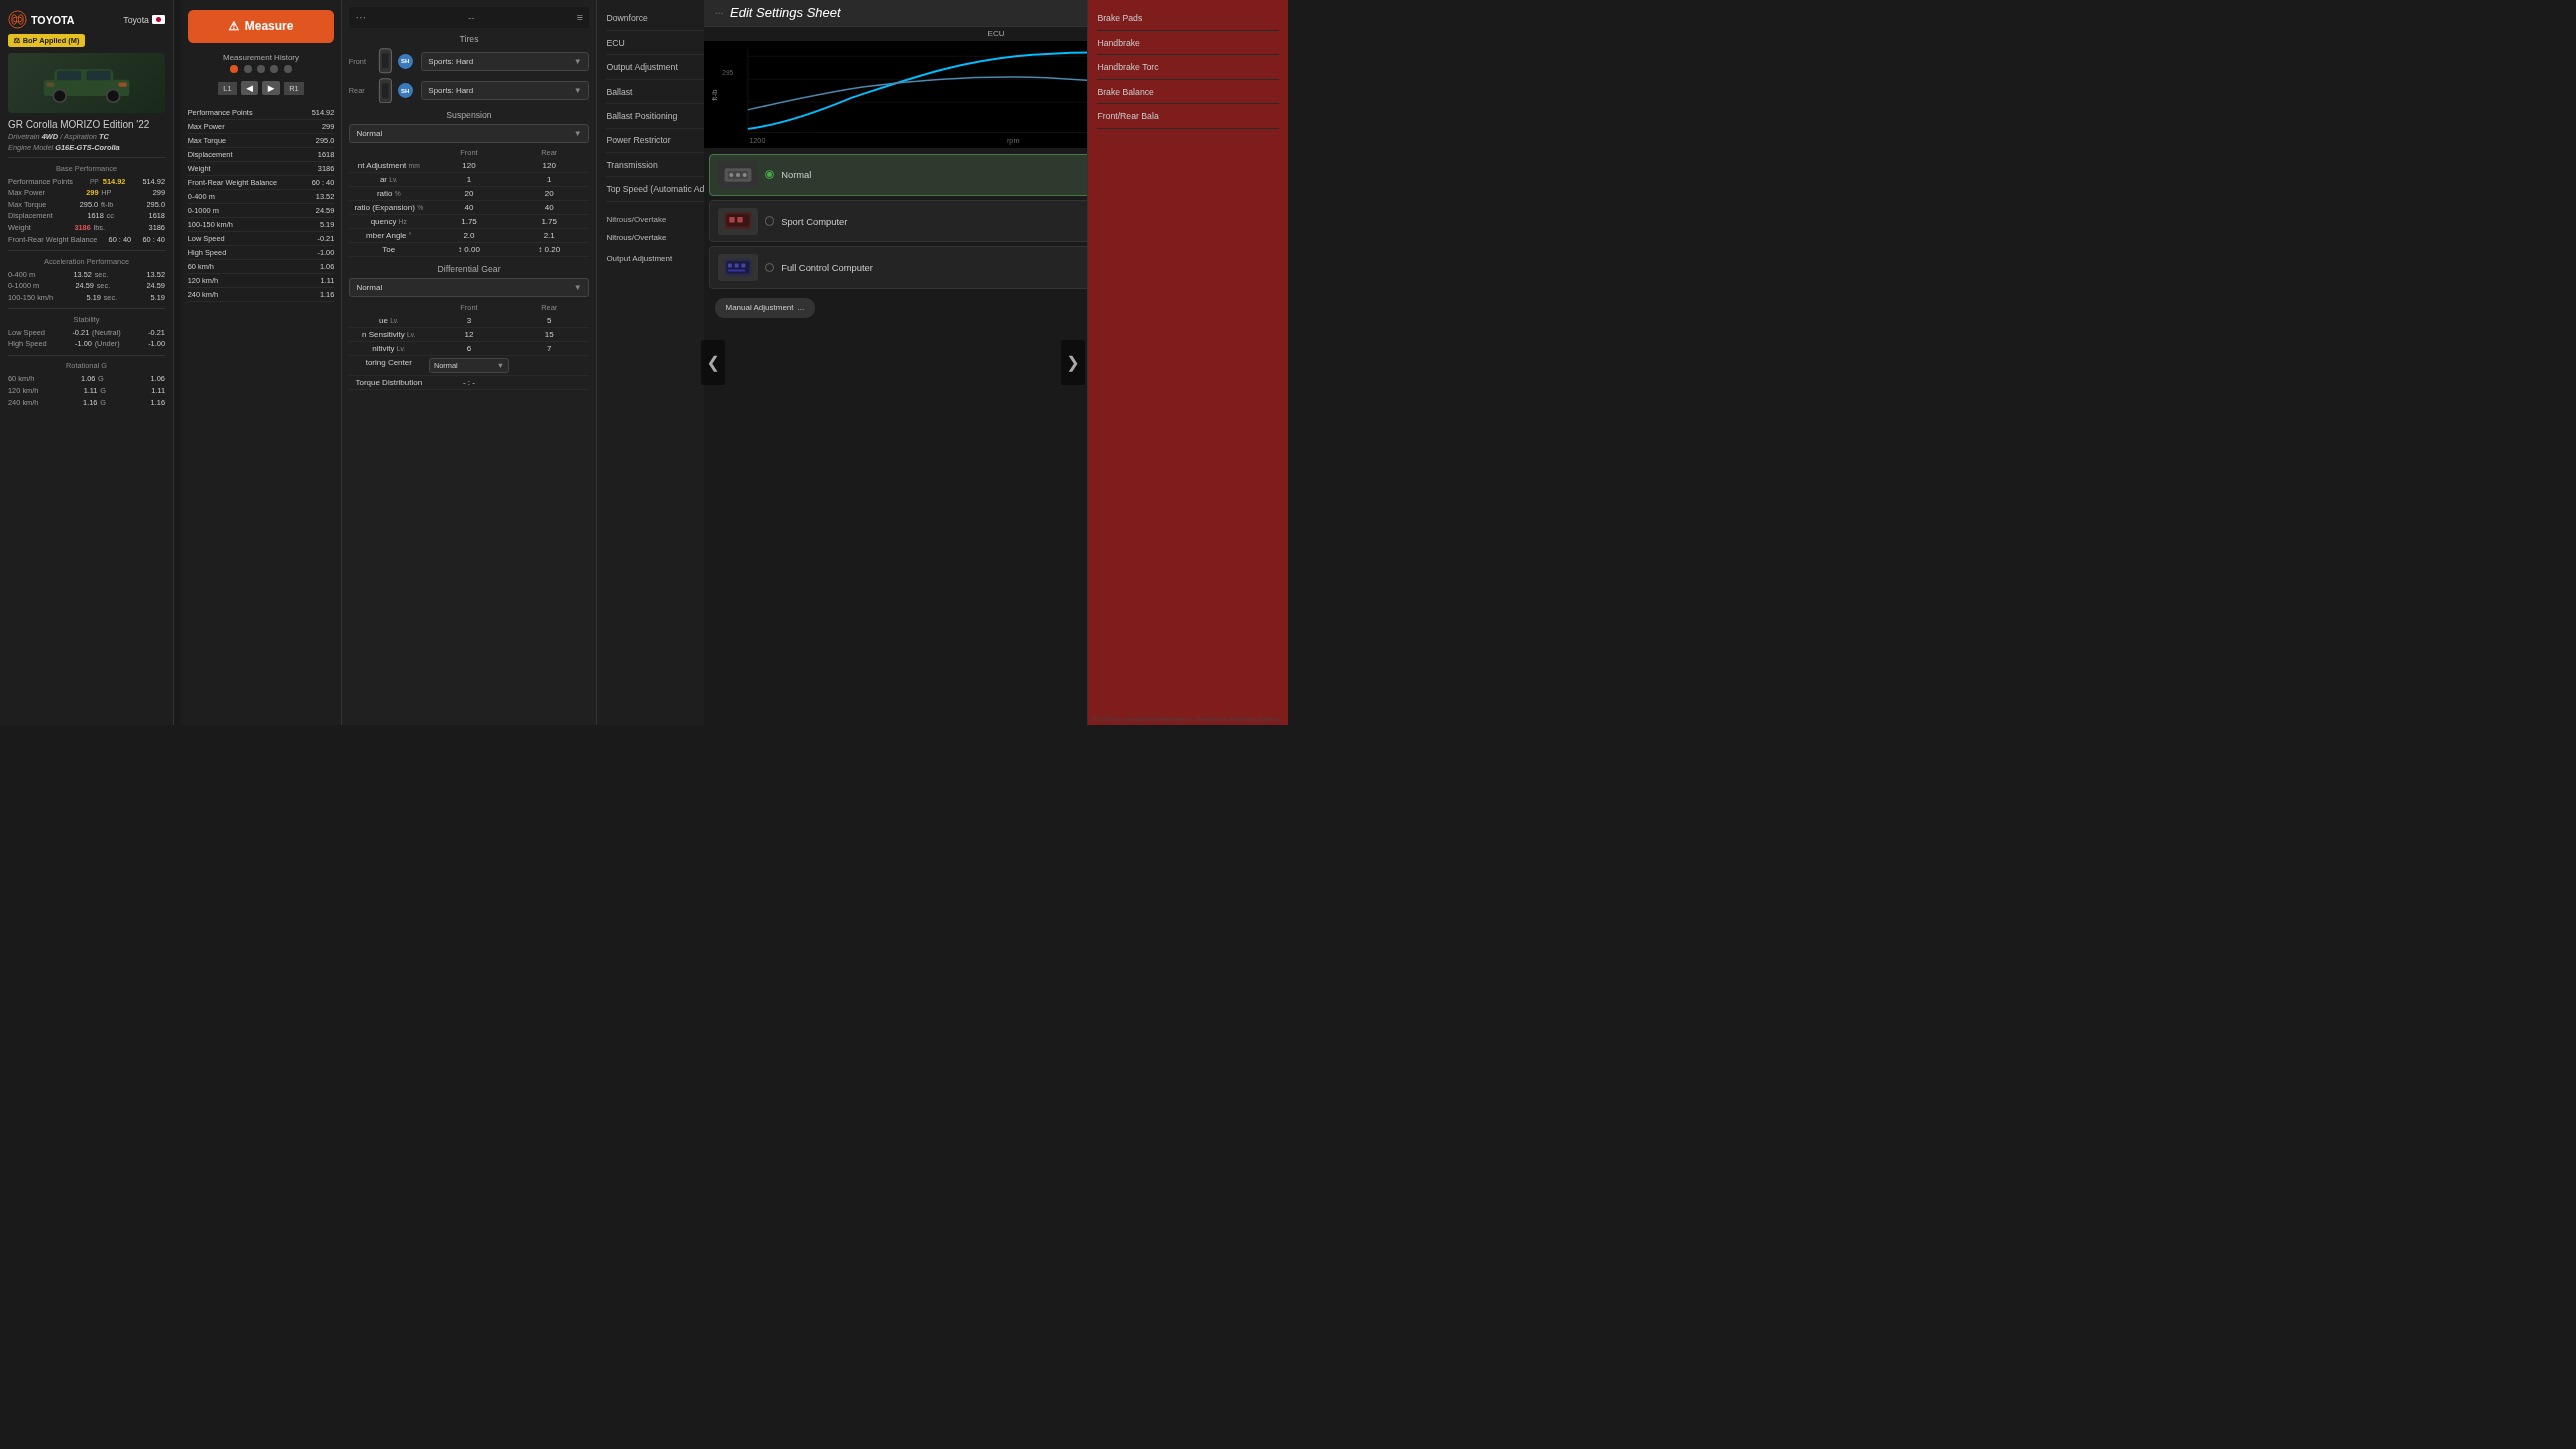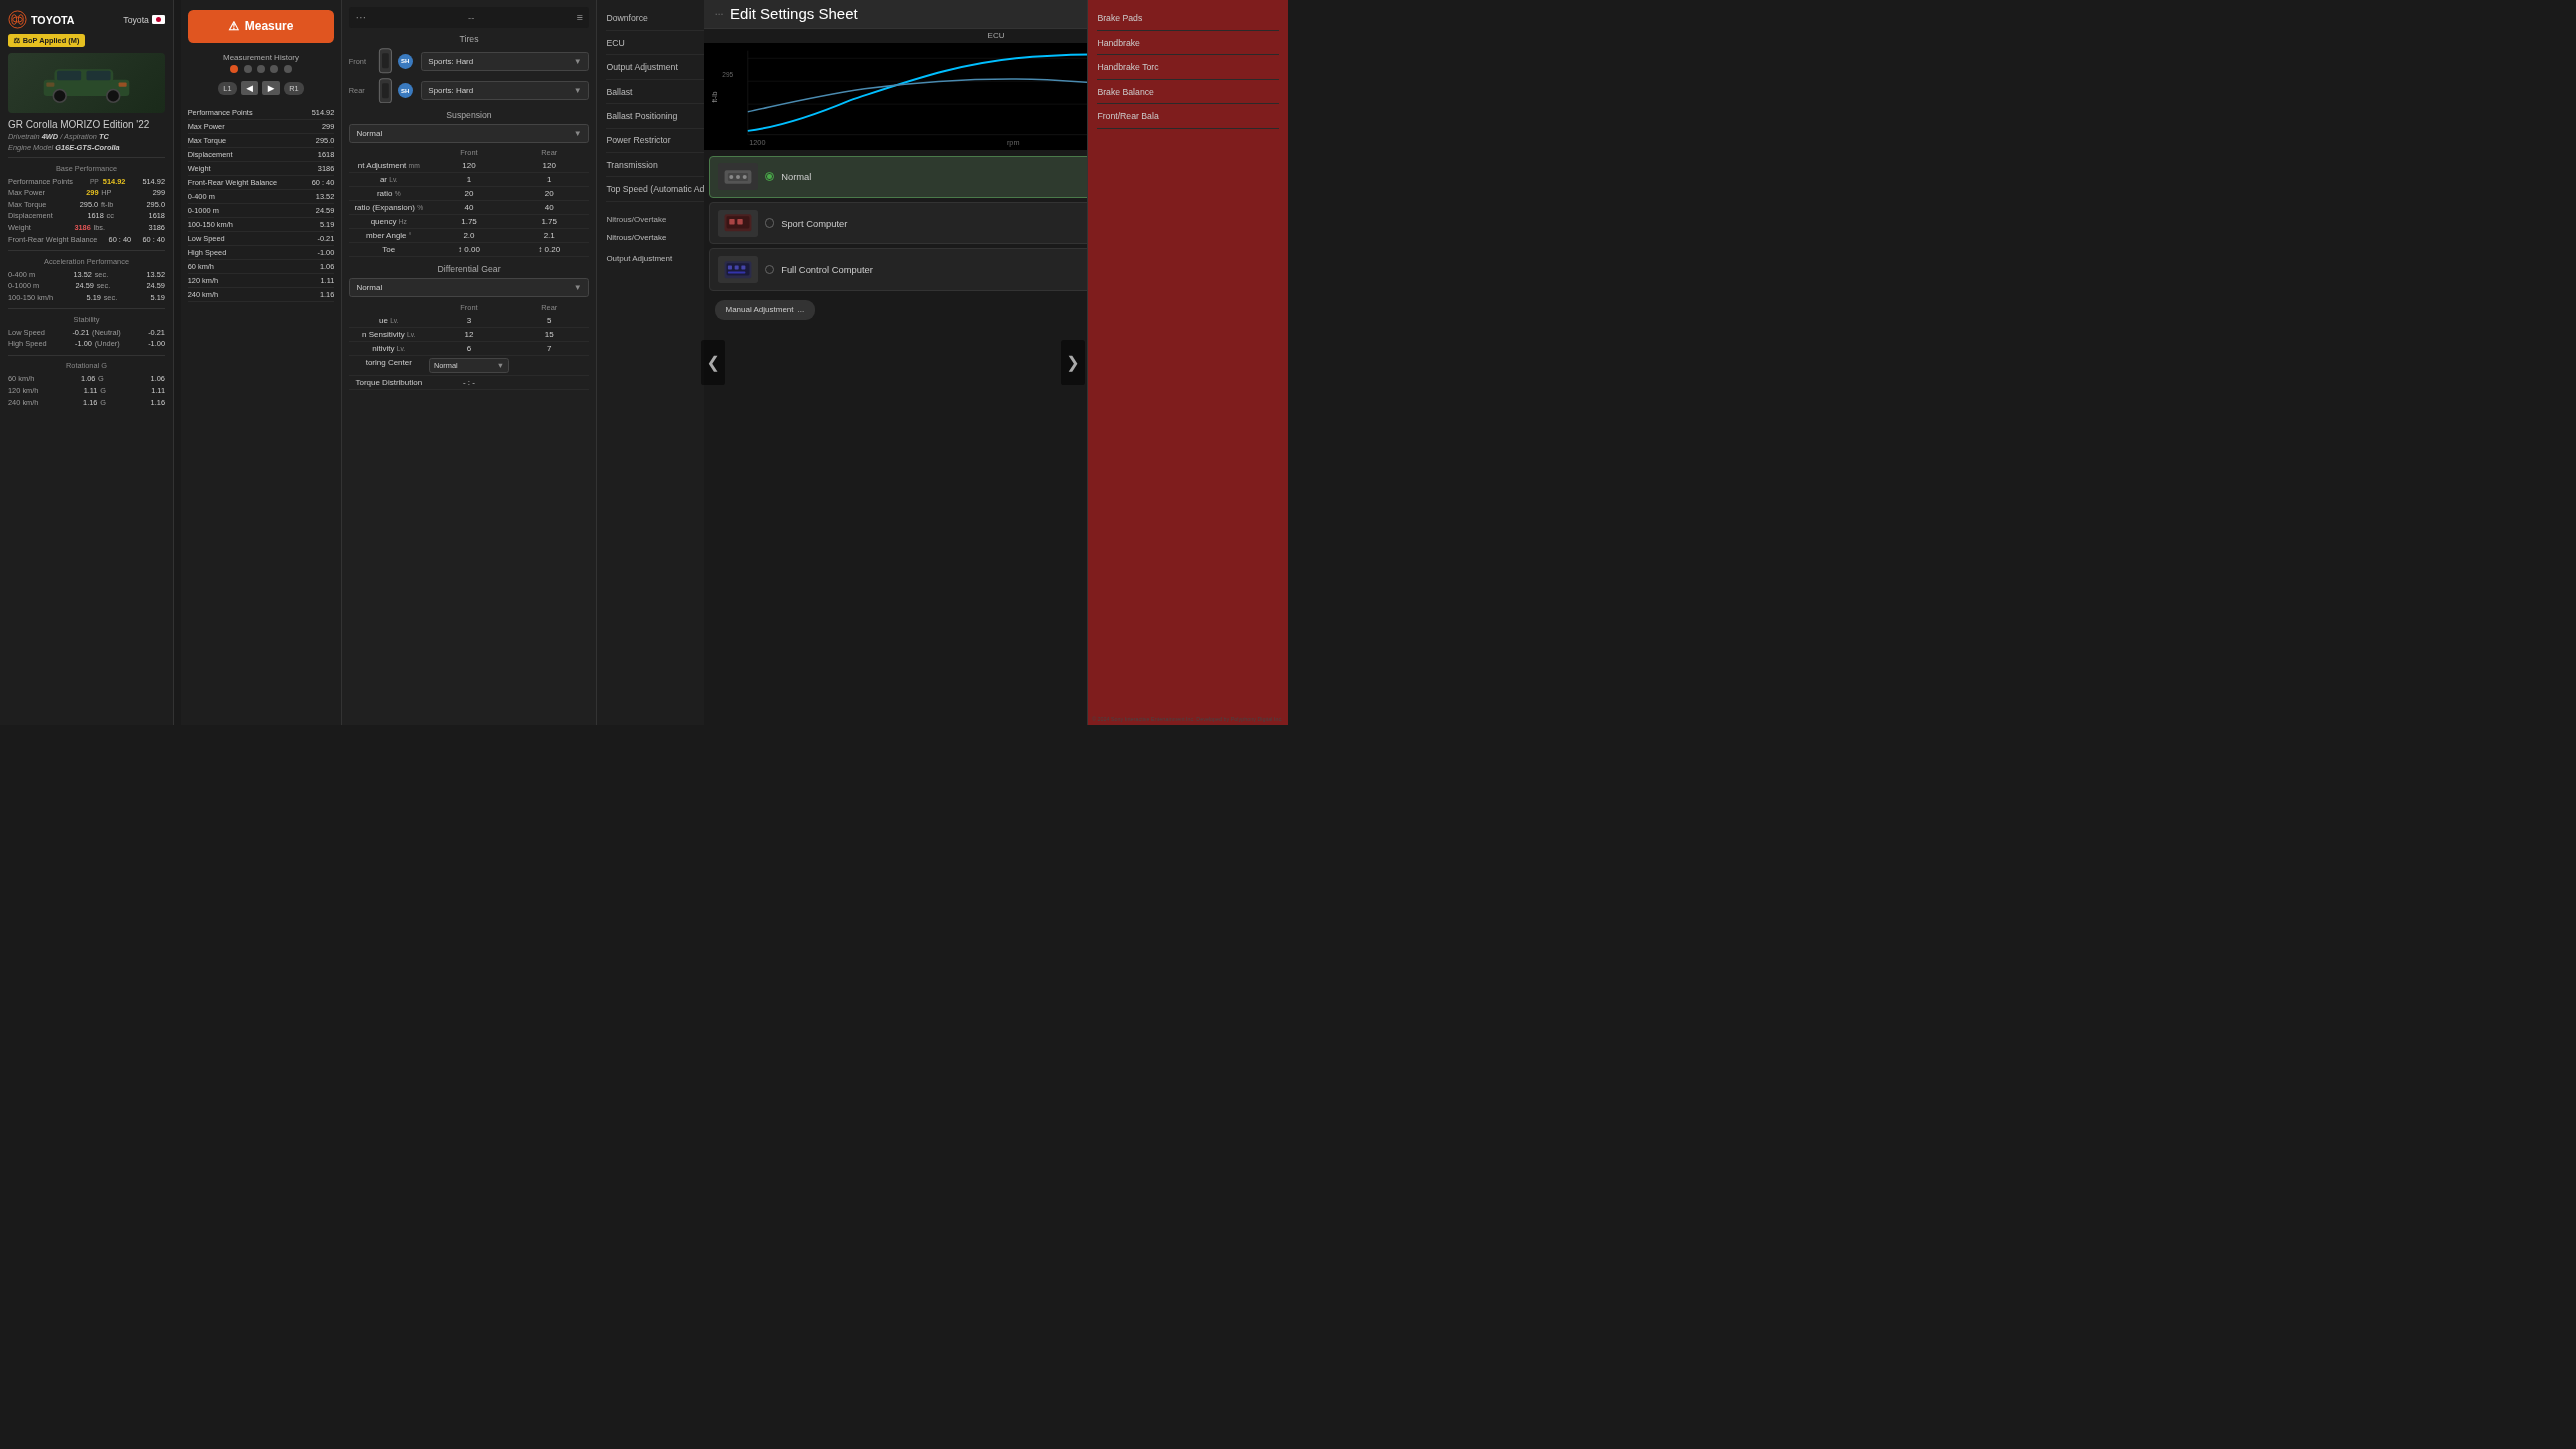--- a/index.html
+++ b/index.html
@@ -206,21 +206,21 @@
       display: flex;
       align-items: center;
       gap: 4px;
       margin-bottom: 10.7px;
     }
 
     .nav-label {
       background: #444;
       color: #ccc;
       padding: 2px 5.4px;
-      border-radius: 6px;
+      border-radius: 0;
       font-size: 7.4px;
     }
 
     .nav-arrow {
       background: #555;
       color: #fff;
       border: none;
       padding: 2px 5.4px;
       border-radius: 2px;
       cursor: pointer;
@@ -379,22 +379,23 @@
     .ecu-header {
       background: #2a2a2a;
       padding: 5.4px 10.7px;
       display: flex;
       align-items: center;
       justify-content: space-between;
       border-bottom: 0.7px solid #333;
     }
 
     .ecu-settings-title {
-      font-size: 15px;
+      font-size: 13px;
       color: #fff;
+      font-style: italic;
     }
 
     .ecu-graph-area {
       position: relative;
       height: 107px;
       background: #000000;
       margin: 0;
       overflow: hidden;
     }
 

